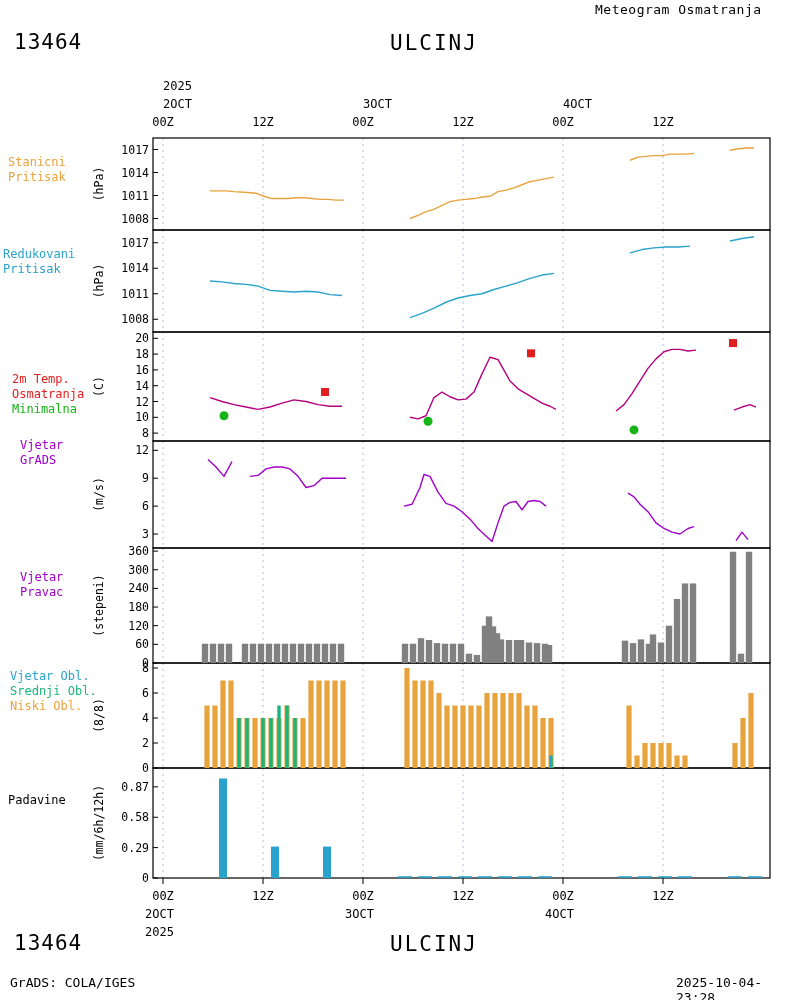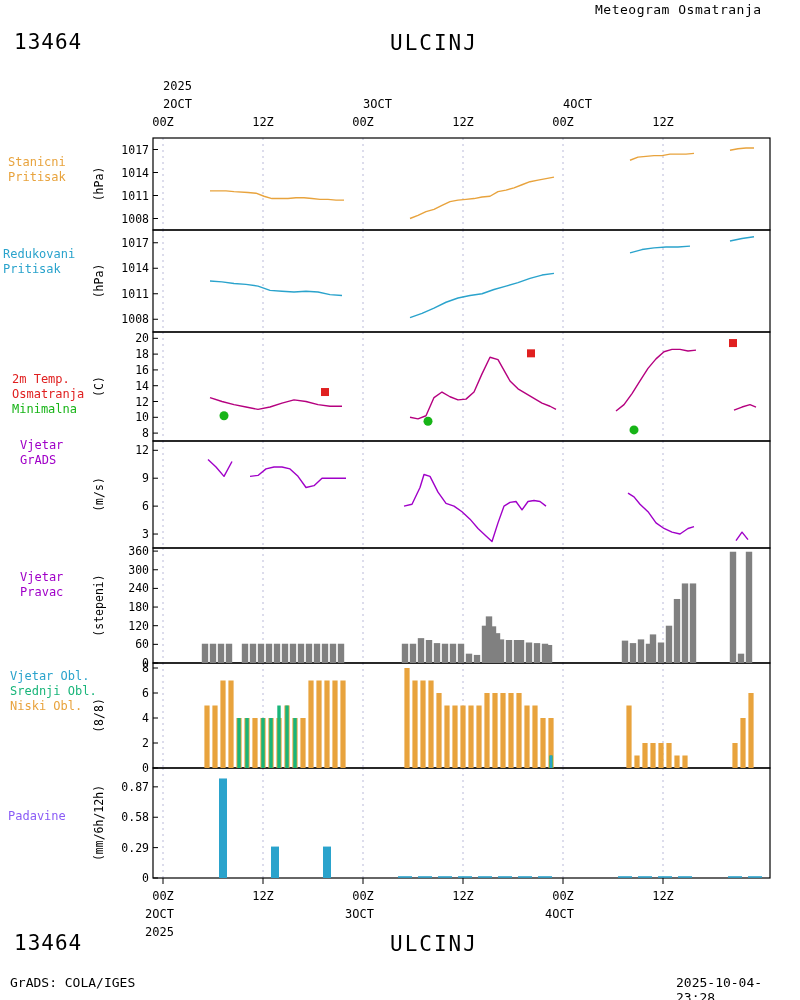--- a/index.html
+++ b/index.html
@@ -346,20 +346,20 @@
 </div>
 <div class="abs rowlabel" style="left:20px;top:570px;color:#a000c8;">
   <div>Vjetar</div>
   <div>Pravac</div>
 </div>
 <div class="abs rowlabel" style="left:10px;top:669px;">
   <div style="color:#2aa3cc;">Vjetar Obl.</div>
   <div style="color:#19b57a;">Srednji Obl.</div>
   <div style="color:#e8a33d;">Niski Obl.</div>
 </div>
-<div class="abs rowlabel" style="left:8px;top:793px;color:#8b5cf6;margin-top:16px;">
+<div class="abs rowlabel" style="left:8px;top:793px;color:#000000;">
   <div>Padavine</div>
 </div>
 
 <div class="abs title-big" style="left:14px;top:931px;">13464</div>
 <div class="abs title-center" style="left:390px;top:932px;">ULCINJ</div>
 <div class="abs foot" style="left:10px;top:975px;">GrADS: COLA/IGES</div>
 <div class="abs foot" style="left:676px;top:975px;">2025-10-04-23:28</div>
 
 </body></html>

